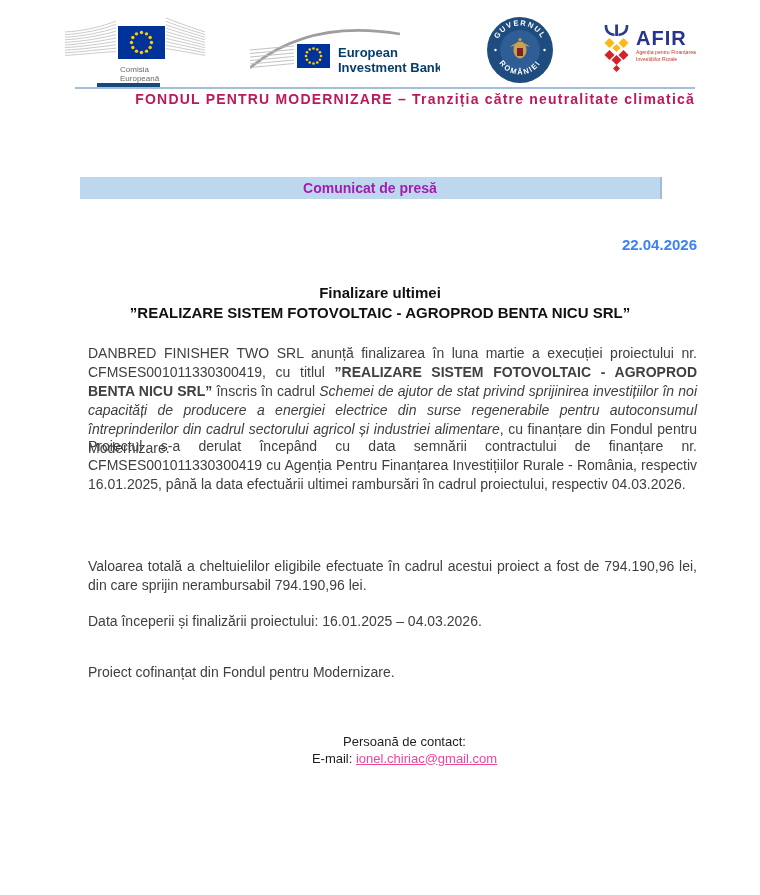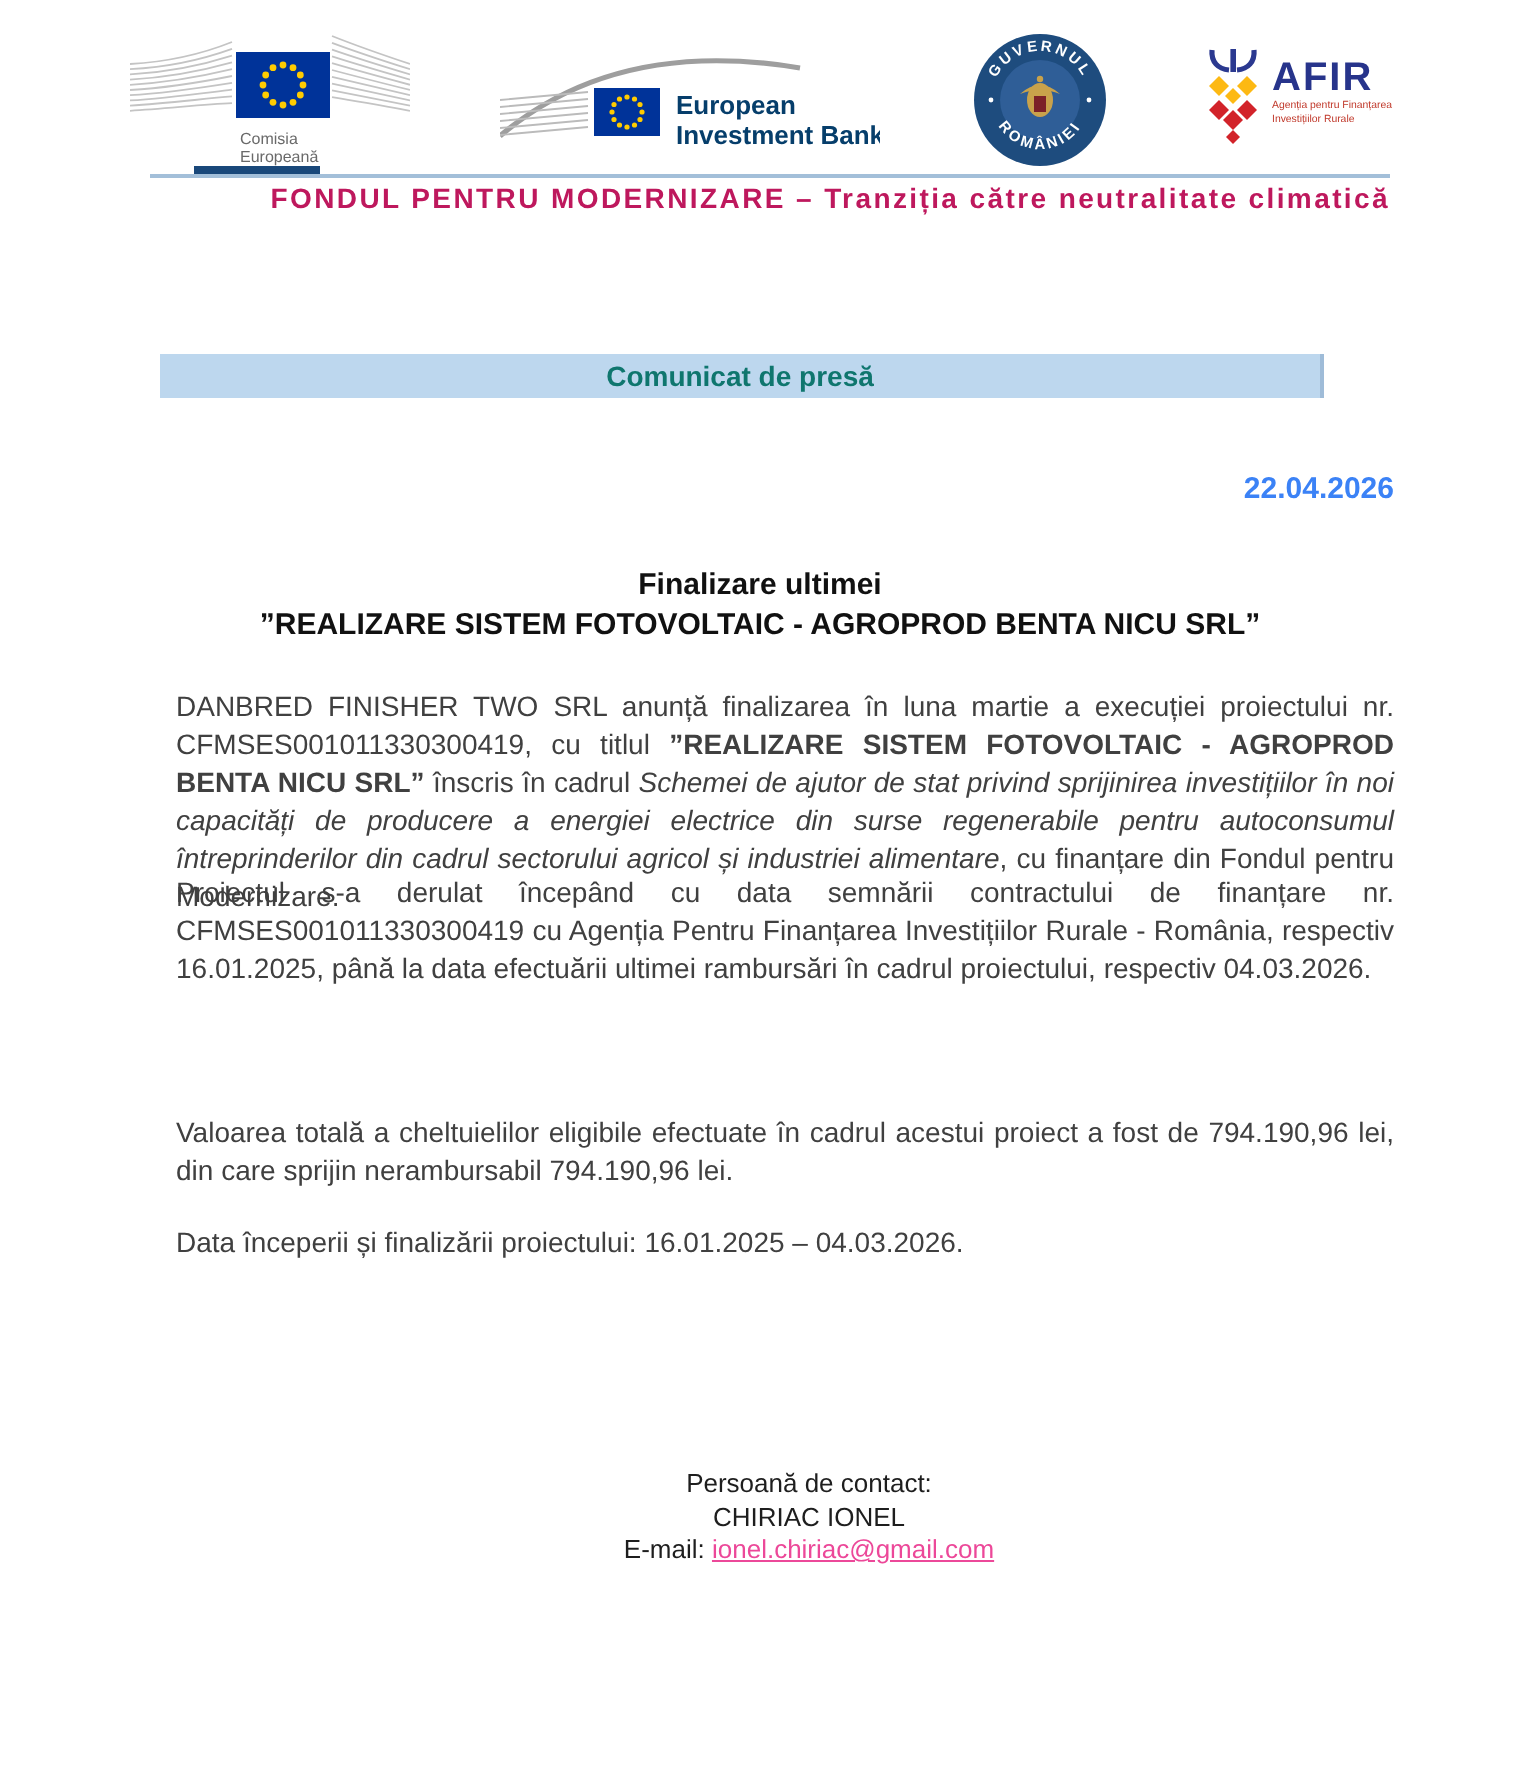--- a/index.html
+++ b/index.html
@@ -7,21 +7,21 @@
         font-family:"Liberation Sans",sans-serif;color:#1e1e1e;}
   
   .hdr{position:absolute;top:12px;left:65px;width:635px;height:80px;}
   .logo{position:absolute;top:0;}
   .hdr-rule{position:absolute;top:87px;left:75px;width:620px;border-top:2px solid #A3BFD9;}
   .fm-banner{position:absolute;top:91px;left:70px;width:625px;text-align:right;
              font-size:14px;font-weight:700;letter-spacing:1.2px;color:#be185d;}
   
   .press-bar{position:absolute;top:177px;left:80px;width:580px;height:22px;background:#BDD7EE;
              border-right:2px solid #9FBCD8;text-align:center;line-height:22px;
-             font-size:14px;font-weight:700;color:#0f766e;}
+             font-size:14px;font-weight:700;color:#a21caf;}
   
   .date{position:absolute;top:236px;left:88px;width:609px;text-align:right;
         font-size:15px;font-weight:700;color:#3b82f6;}
   .title{position:absolute;top:283px;left:60px;width:640px;text-align:center;
          font-size:15px;font-weight:700;line-height:20px;color:#111;}
   .para{position:absolute;left:88px;width:609px;margin:0;font-size:14px;line-height:19px;color:#404040;}
   .justify{text-align:justify;}
   .p1{top:344px;} .p2{top:437px;} .p3{top:557px;} .p4{top:612px;} .p5{top:663px;}
   .contact{position:absolute;top:734px;left:100px;width:609px;text-align:center;
            font-size:13px;line-height:16.5px;color:#1e1e1e;}
@@ -169,20 +169,20 @@
   </div>
 
   <p class="para justify p1"><span>DANBRED FINISHER TWO SRL anunță finalizarea în luna martie a execuției proiectului nr. CFMSES001011330300419, cu titlul </span><strong>”REALIZARE SISTEM FOTOVOLTAIC - AGROPROD BENTA NICU SRL”</strong><span> înscris în cadrul </span><em>Schemei de ajutor de stat privind sprijinirea investițiilor în noi capacități de producere a energiei electrice din surse regenerabile pentru autoconsumul întreprinderilor din cadrul sectorului agricol și industriei alimentare</em><span>, cu finanțare din Fondul pentru Modernizare.</span></p>
 
   <p class="para justify p2">Proiectul s-a derulat începând cu data semnării contractului de finanțare nr. CFMSES001011330300419 cu Agenția Pentru Finanțarea Investițiilor Rurale - România, respectiv 16.01.2025, până la data efectuării ultimei rambursări în cadrul proiectului, respectiv 04.03.2026.</p>
 
   <p class="para justify p3">Valoarea totală a cheltuielilor eligibile efectuate în cadrul acestui proiect a fost de 794.190,96 lei, din care sprijin nerambursabil 794.190,96 lei.</p>
 
   <p class="para p4">Data începerii și finalizării proiectului: 16.01.2025 – 04.03.2026.</p>
 
+  <p class="para p5">Proiect cofinanțat din Fondul pentru Modernizare.</p>
 
   <div class="contact">
     <div>Persoană de contact:</div>
-    <div>CHIRIAC IONEL</div>
     <div><span>E-mail: </span><a class="email">ionel.chiriac@gmail.com</a></div>
   </div>
 
 </div>
 
 </body></html>

